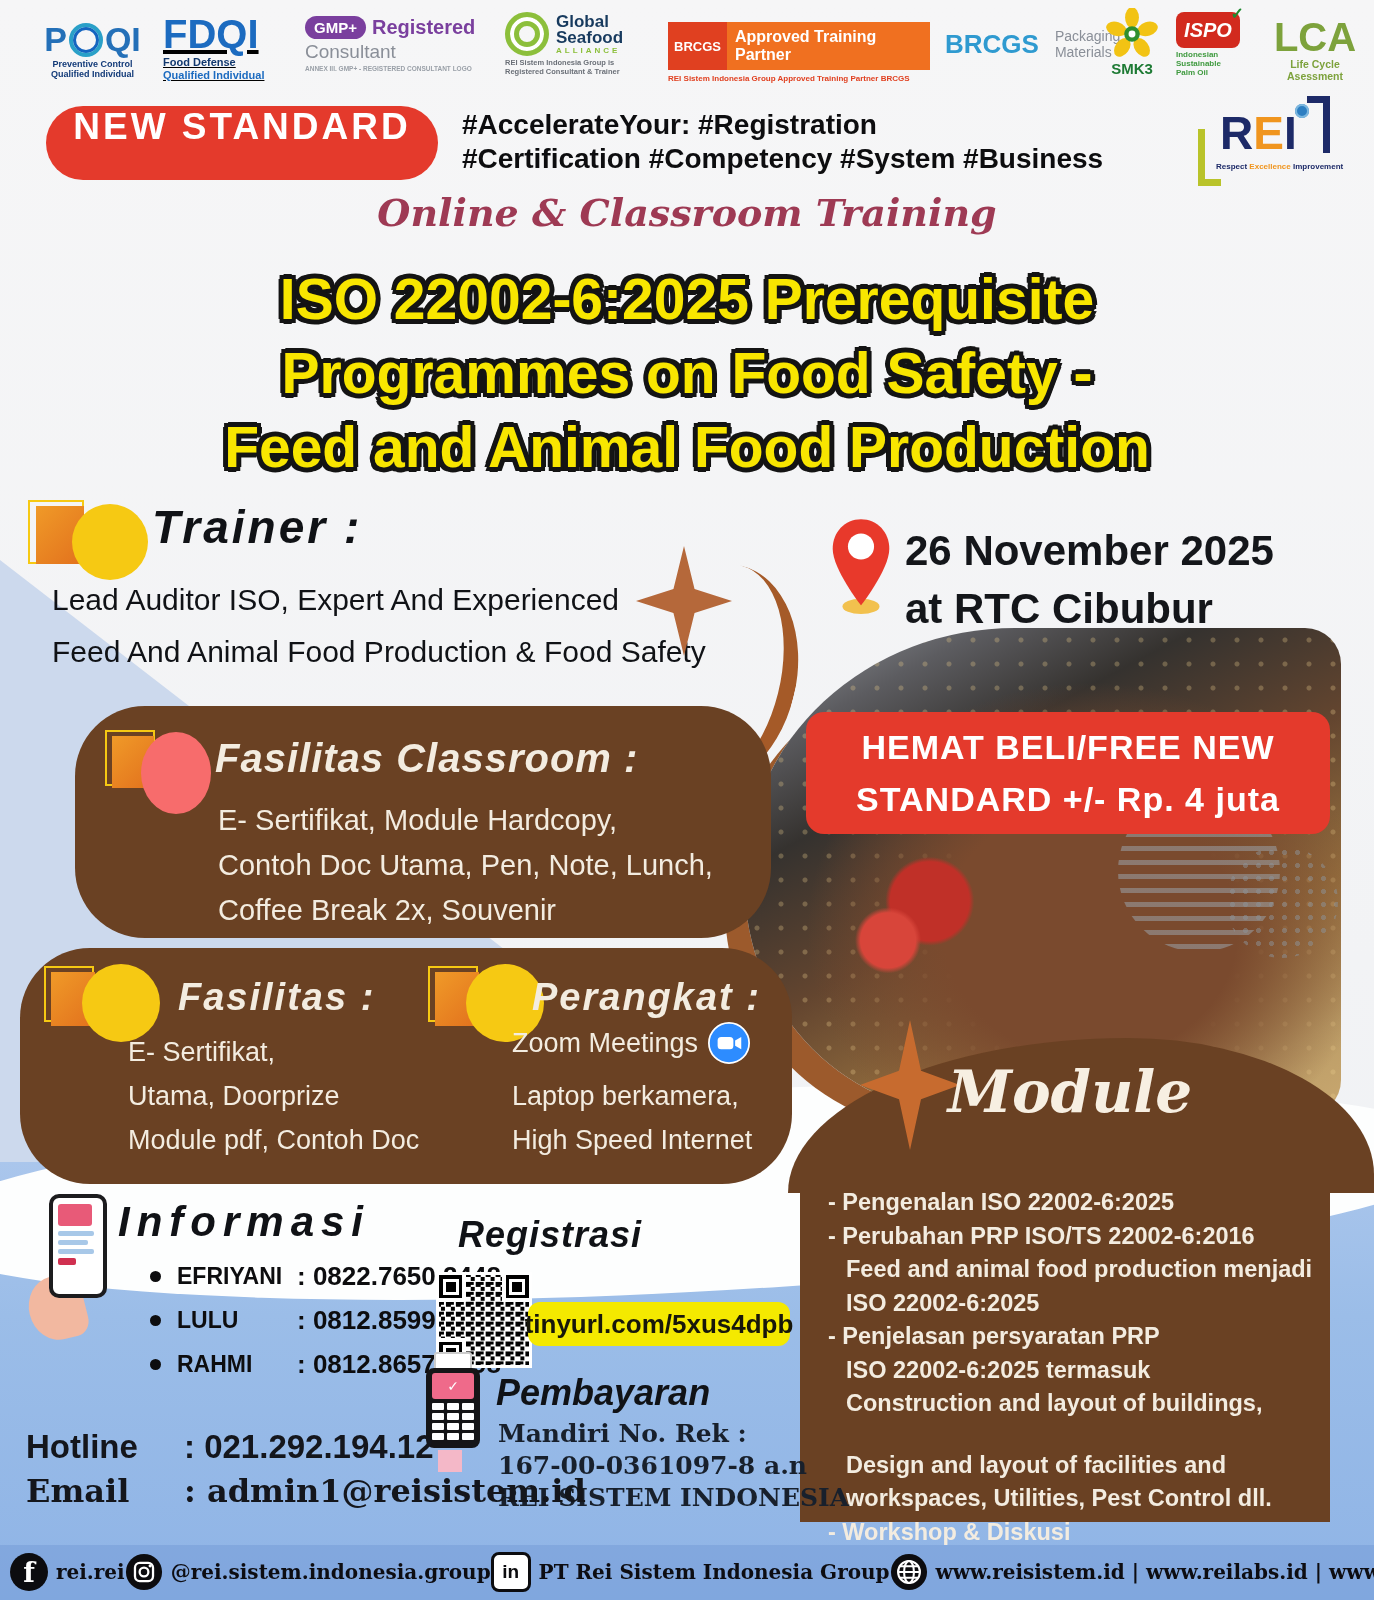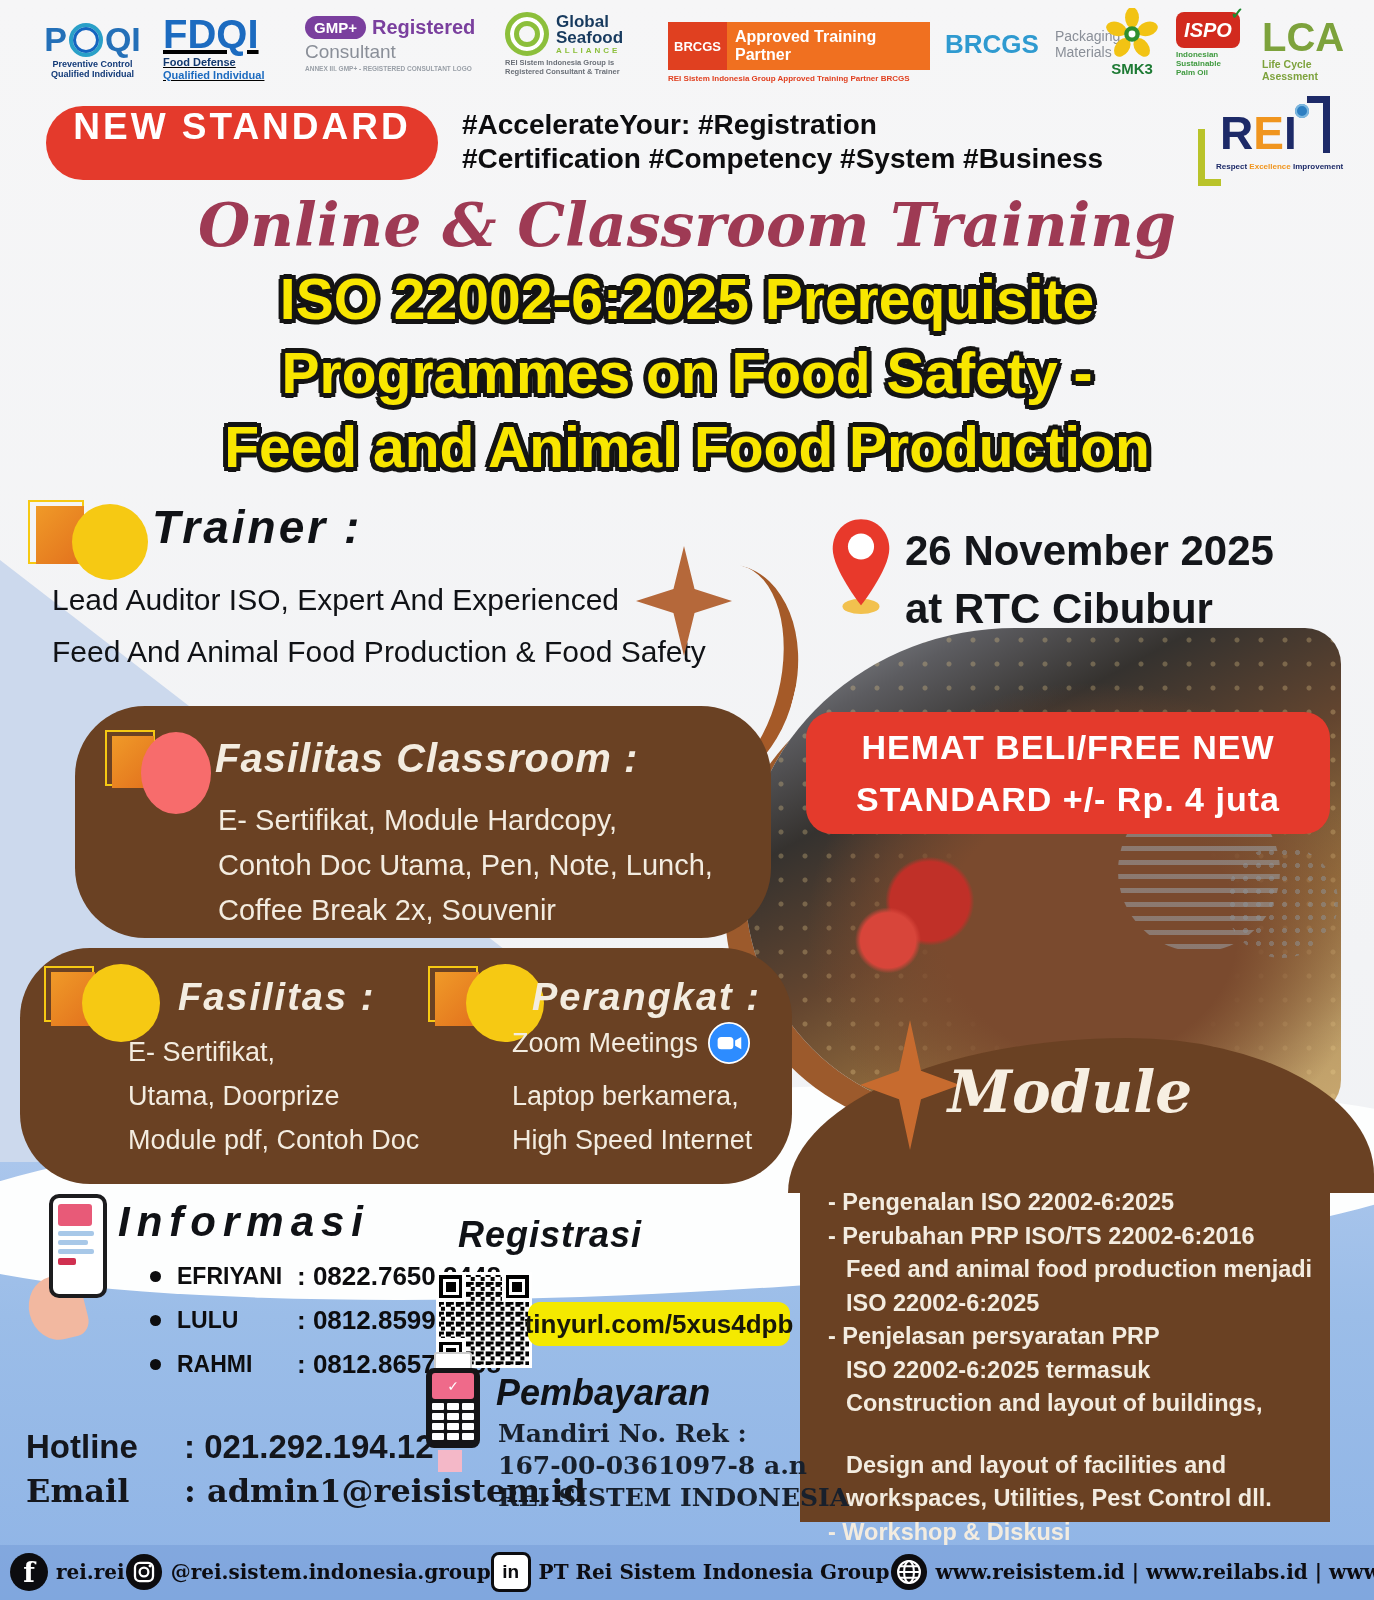--- a/index.html
+++ b/index.html
@@ -30,30 +30,30 @@
   .deco-stripes{left:1118px;top:790px;width:162px;height:162px;border-radius:50%;opacity:.55;
                 background:repeating-linear-gradient(180deg,#9aa0a6 0 5px,rgba(0,0,0,0) 5px 14px);}
   .deco-dots{left:1226px;top:846px;width:112px;height:112px;border-radius:50%;opacity:.5;
              background:radial-gradient(#8d9399 2.2px, rgba(0,0,0,0) 2.8px);background-size:13px 13px;}
   
   .brown{background:#6a4123;}
   .box-classroom{left:75px;top:706px;width:696px;height:232px;border-radius:70px;}
   .box-fasper{left:20px;top:948px;width:772px;height:236px;border-radius:70px;}
   .module-dome{left:788px;top:1038px;width:586px;height:155px;border-radius:58% 42% 0 0/100% 88% 0 0;}
   .module-list{left:800px;top:1168px;width:530px;height:354px;}
-  .hemat{left:806px;top:712px;width:524px;height:122px;border-radius:26px;background:#e43a2c;
+  .hemat{left:806px;top:712px;width:524px;height:122px;border-radius:18px;background:#e43a2c;
          display:flex;flex-direction:column;justify-content:center;align-items:center;}
   .hemat div{color:#fff;font-weight:800;font-size:34px;letter-spacing:1px;line-height:52px;white-space:nowrap;}
   
   .pill-new{left:46px;top:106px;width:392px;height:74px;border-radius:40px;background:#e43a2c;
             display:flex;justify-content:center;color:#fff;font-weight:800;
             font-size:37px;letter-spacing:3px;}
   .hashtags{left:462px;top:108px;color:#0d0d0f;font-weight:800;font-size:28px;line-height:34px;white-space:nowrap;}
   .script{font-family:"DejaVu Serif",serif;font-style:italic;font-weight:700;}
-  .script-title{left:0;top:190px;width:1374px;text-align:center;color:#9e3a54;font-size:60px;}
+  .script-title{left:0;top:190px;width:1374px;text-align:center;color:#9e3a54;font-size:38px;}
   .big-title{left:0;width:1374px;text-align:center;color:#f8e600;font-weight:800;font-size:57px;white-space:nowrap;
              text-shadow:-4px -4px 0 #141414,4px -4px 0 #141414,-4px 4px 0 #141414,4px 4px 0 #141414,
                          -5px 0 0 #141414,5px 0 0 #141414,0 -5px 0 #141414,0 5px 0 #141414;}
   .h-italic{font-style:italic;font-weight:800;color:#101216;}
   .h-cream{font-style:italic;font-weight:800;color:#f3ece0;}
   .cream{color:#f3ece0;font-weight:500;}
   .star{clip-path:polygon(50% 0,61% 39%,100% 50%,61% 61%,50% 100%,39% 61%,0 50%,39% 39%);}
   
   .fi-outline{border:2px solid #f6c913;}
   .fi-sq{background:linear-gradient(135deg,#f09a28,#e2711d);}
@@ -175,21 +175,21 @@
     <div class="abs" style="left:1176px;top:12px;width:78px;">
       <div style="position:relative;background:#d22a1e;border-radius:8px;width:64px;height:36px;display:flex;align-items:center;justify-content:center;">
         <span style="color:#fff;font-weight:800;font-style:italic;font-size:20px;">ISPO</span>
         <span style="position:absolute;right:-4px;top:-8px;color:#1d8a2f;font-weight:800;font-size:16px;">✓</span>
       </div>
       <div class="cap" style="font-size:8px;color:#3f9a3f;margin-top:2px;">Indonesian</div>
       <div class="cap" style="font-size:8px;color:#3f9a3f;">Sustainable</div>
       <div class="cap" style="font-size:8px;color:#3f9a3f;">Palm Oil</div>
     </div>
 
-    <div class="abs" style="left:1262px;top:16px;width:106px;text-align:left;">
+    <div class="abs" style="left:1262px;top:16px;width:106px;text-align:center;">
       <div style="color:#7da23c;font-weight:800;font-size:40px;line-height:42px;">LCA</div>
       <div style="color:#7da23c;font-weight:700;font-size:10.5px;">Life Cycle Asessment</div>
     </div>
   </div>
 
   <div class="abs pill-new">
     <span>NEW STANDARD</span>
   </div>
   <div class="abs hashtags">
     <div>#AccelerateYour: #Registration</div>

